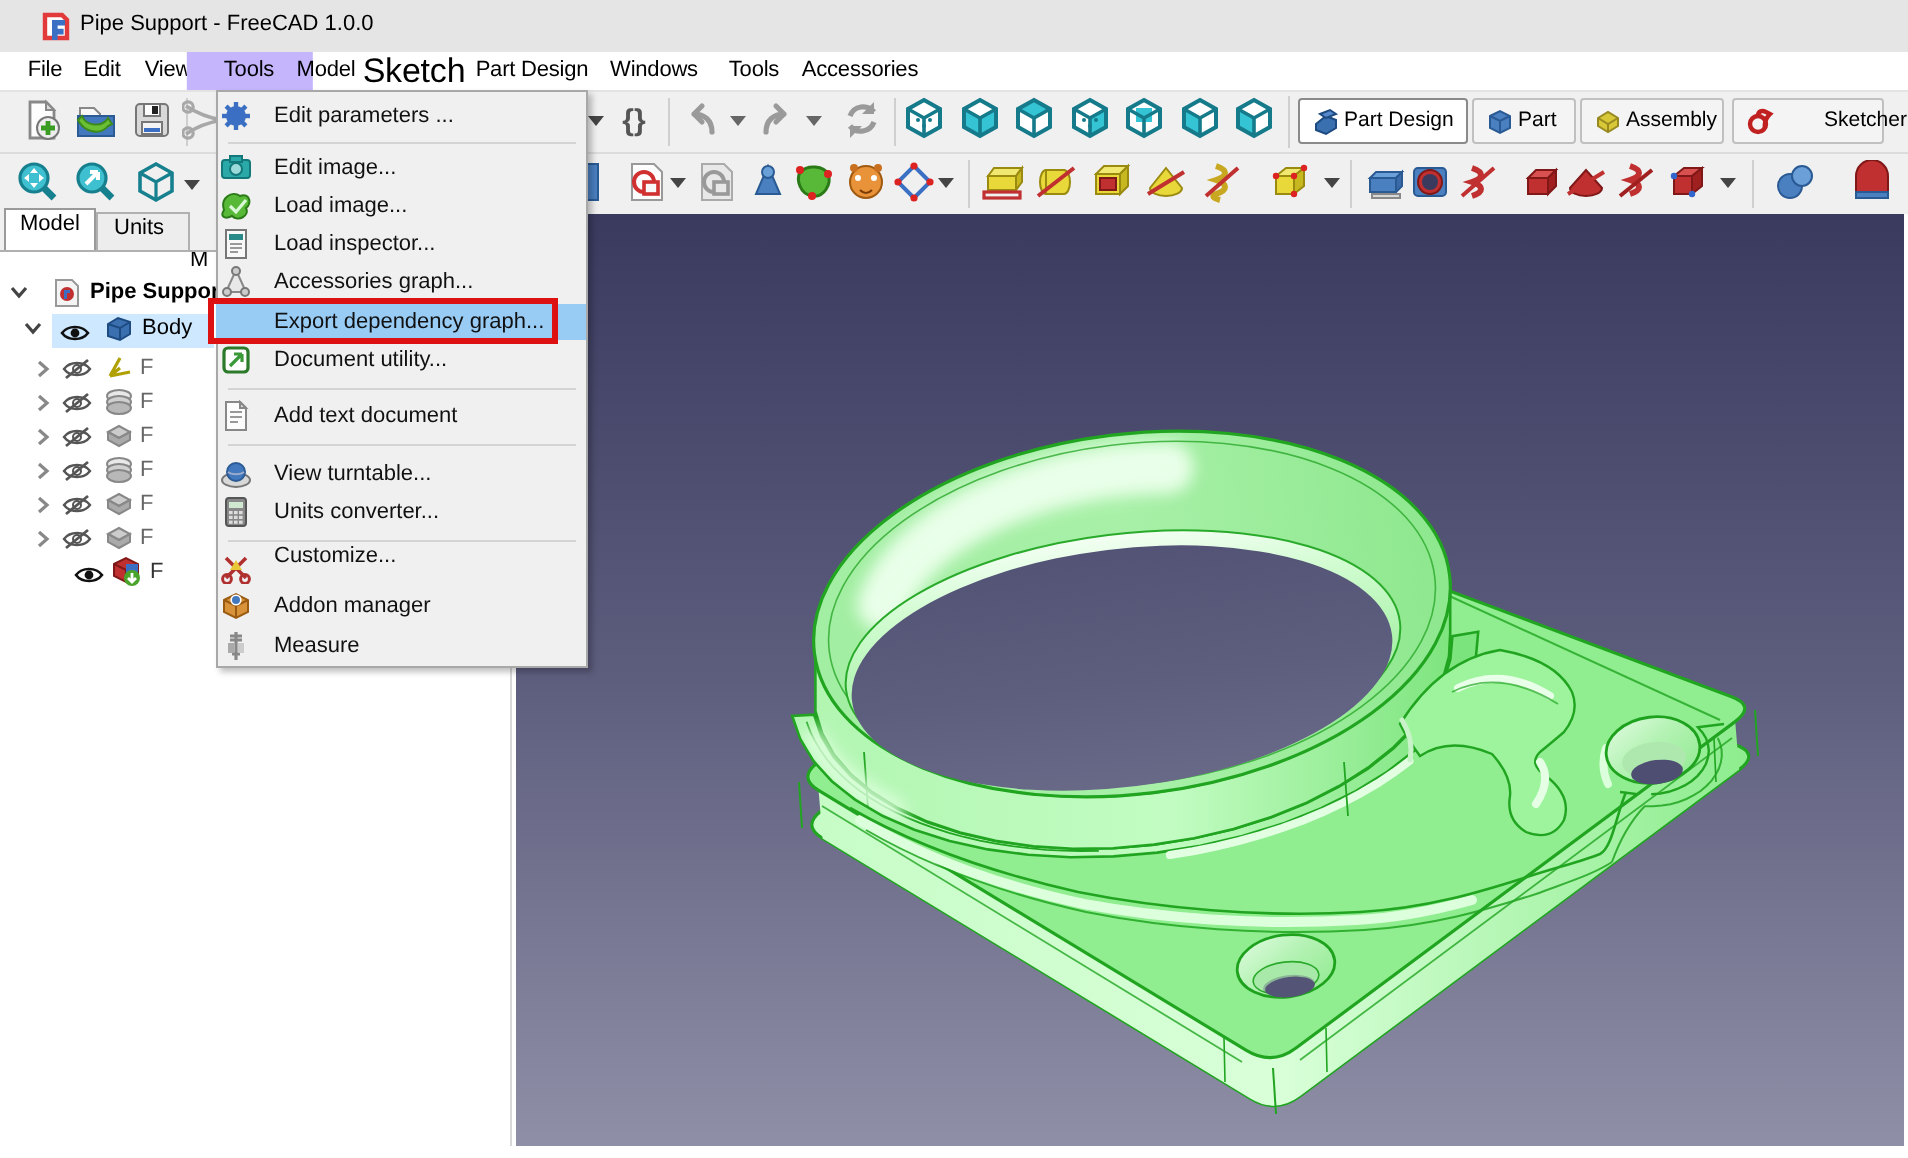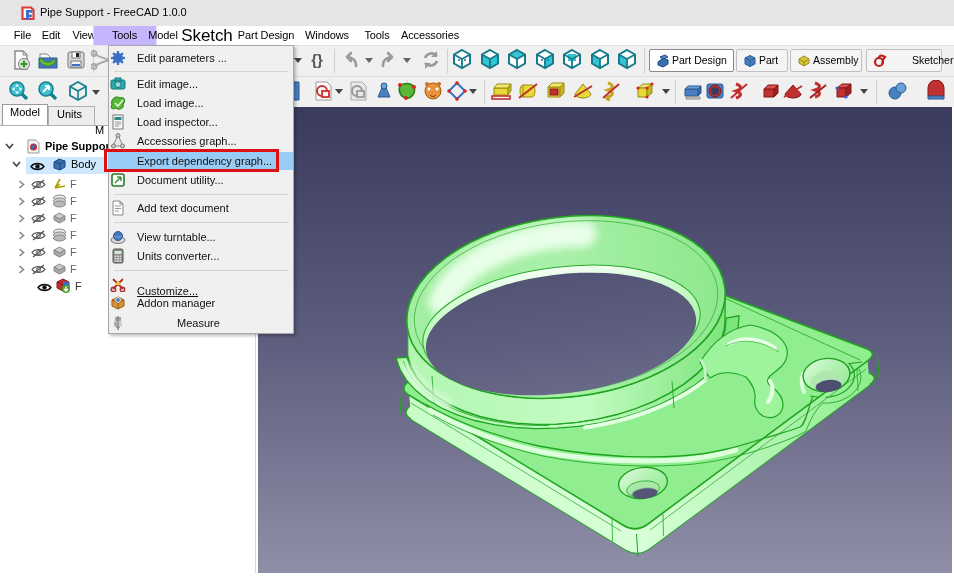--- a/index.html
+++ b/index.html
@@ -587,31 +587,31 @@
       <rect x="9.5" y="7.5" width="1.8" height="1.6"></rect>
       <rect x="4.5" y="9.9" width="1.8" height="1.6"></rect>
       <rect x="7.0" y="9.9" width="1.8" height="1.6"></rect>
       <rect x="9.5" y="9.9" width="1.8" height="1.6"></rect>
       <rect x="4.5" y="12.3" width="1.8" height="1.6"></rect>
       <rect x="7.0" y="12.3" width="1.8" height="1.6"></rect>
       <rect x="9.5" y="12.3" width="1.8" height="1.6"></rect>
     </g>
   </svg>
 <div class="sep" style="left:114px;width:174px;top:270px;"></div>
-<span class="mi" style="top:282px;text-decoration:underline;">Customize...</span>
+<span class="mi" style="top:269px;">Customize...</span>
 <svg class="micon" style="top:276px" width="16" height="16" viewBox="0 0 16 16">
     <path d="M3 13 L13 3 M3 3 L13 13" stroke="#b03030" stroke-width="1.8"></path>
     <circle cx="3.5" cy="13.5" r="2.2" fill="none" stroke="#b03030" stroke-width="1.5"></circle>
     <circle cx="12.5" cy="13.5" r="2.2" fill="none" stroke="#b03030" stroke-width="1.5"></circle>
     <path d="M8 4 l3 5 h-6z" fill="#e8c838"></path>
   </svg>
 <span class="mi" style="top:294px;">Addon manager</span>
 <svg class="micon" style="top:295px" width="16" height="16" viewBox="0 0 16 16">
     <path d="M2 5 L8 2 L14 5 L14 11 L8 14 L2 11 Z" fill="#d8923a" stroke="#9a5a10"></path>
     <path d="M2 5 L8 8 L14 5 M8 8 V14" stroke="#9a5a10" fill="none"></path>
     <circle cx="8" cy="5" r="2.4" fill="#4178be" stroke="#fff" stroke-width="0.8"></circle>
   </svg>
-<span class="mi" style="top:314px;margin-left:40px;">Measure</span>
+<span class="mi" style="top:314px;">Measure</span>
 <svg class="micon" style="top:315px" width="16" height="16" viewBox="0 0 16 16">
     <path d="M8 1 v14 M5 3 h6 M5 5 h6 M6 12 h4" stroke="#888" stroke-width="1.6"></path>
     <rect x="4" y="6.5" width="3" height="5" fill="#aaa"></rect>
     <rect x="9" y="6.5" width="3" height="5" fill="#ccc"></rect>
   </svg>
 <div class="abs" style="left:104px;top:149px;width:175px;height:23px;border:3px solid #dd1111;"></div>
 </body></html>

